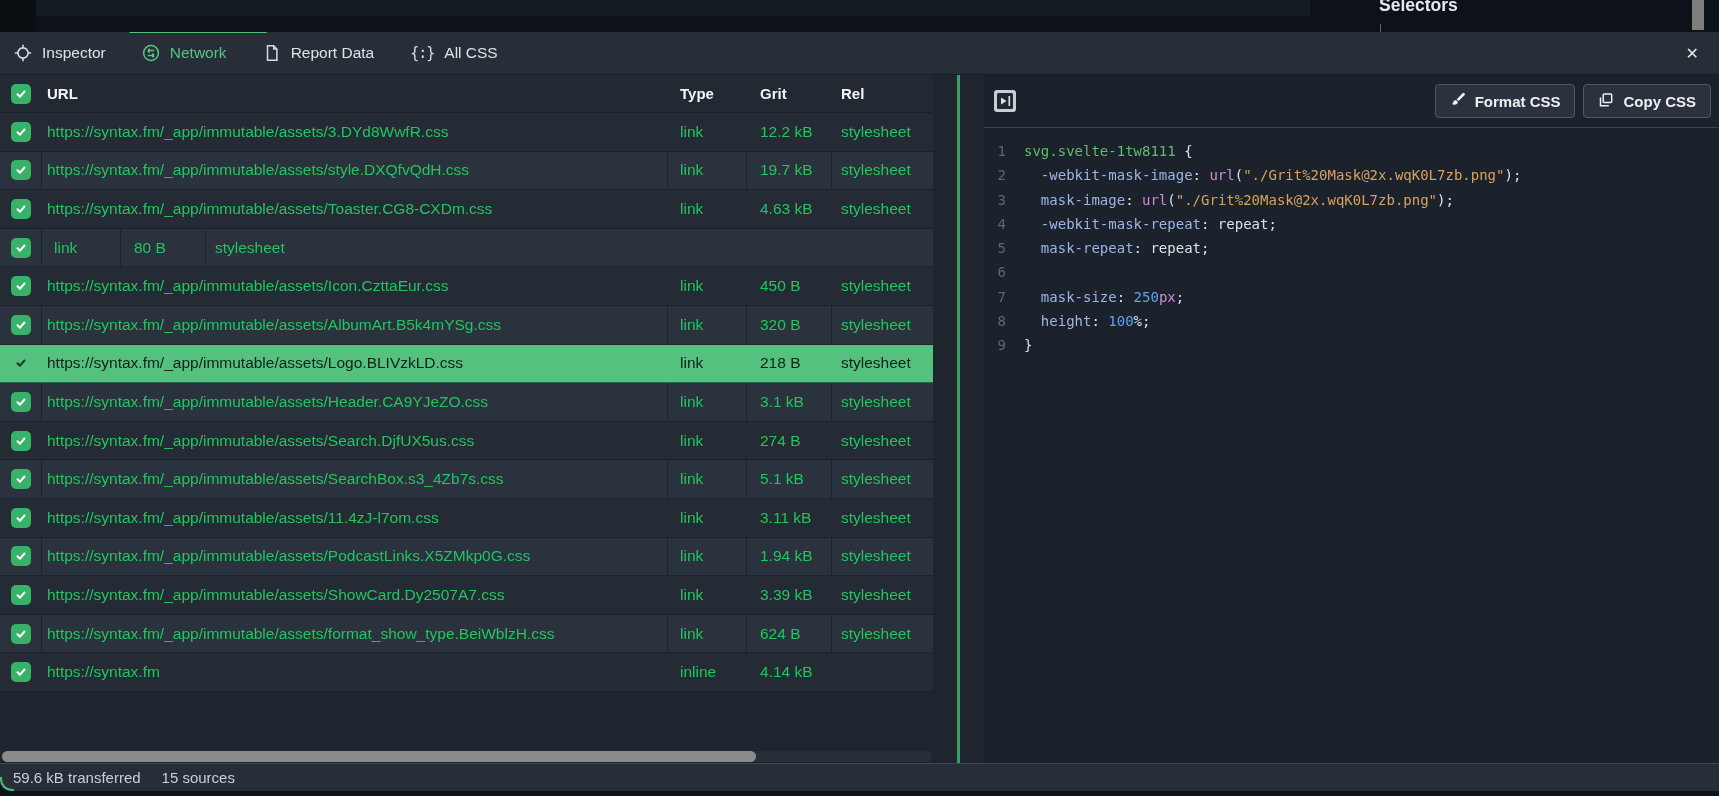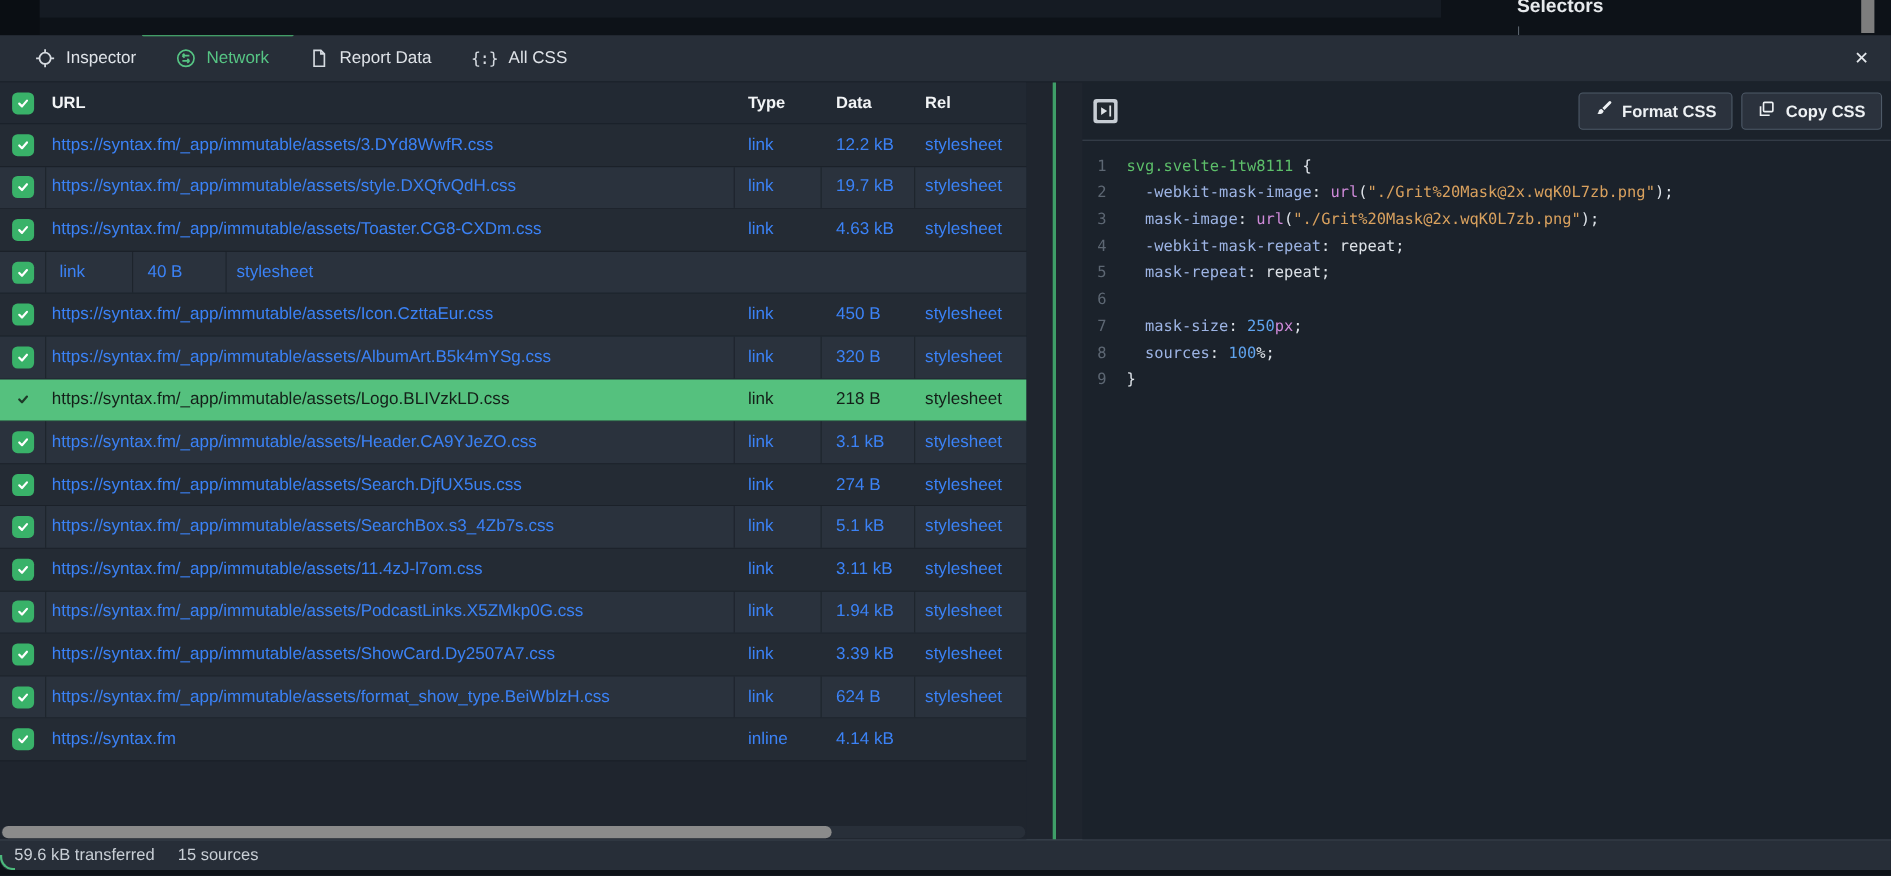--- a/index.html
+++ b/index.html
@@ -26,38 +26,38 @@
     border-bottom-left-radius:10px;
     overflow:hidden;
     display:flex; flex-direction:column;
   }
   .corner-arc-left { position:absolute; left:0; bottom:0; width:14px; height:14px;
     border-left:2px solid #4bb87b; border-bottom:2px solid #4bb87b; border-bottom-left-radius:12px; z-index:9; }
 
   
   .tabbar {
     height:43px; background:#272e38; border-bottom:1px solid #171d25;
-    display:flex; align-items:center; padding-left:32px; gap:36px; position:relative; flex:0 0 auto;
+    display:flex; align-items:center; padding-left:14px; gap:36px; position:relative; flex:0 0 auto;
   }
   .active-tab-indicator { position:absolute; top:-2px; left:129px; width:138px; height:3px; background:#4ec579; border-radius:2px; }
   .tab { display:flex; align-items:center; gap:10px; font-size:15.5px; color:#dfe3e8; cursor:default; }
   .tab.active { color:#56c584; }
   .tab .ticon { display:inline-flex; }
   .braces-glyph { font-family:"DejaVu Sans Mono", monospace; font-size:15px; color:#d6dbe1; letter-spacing:-1px; }
   .close-btn { margin-left:auto; margin-right:20px; font-size:16px; color:#e4e8ec; cursor:default; }
 
   
   .main { flex:1 1 auto; display:flex; min-height:0; position:relative;gap:24px; }
   .left-pane { width:933px; flex:0 0 auto; background:#1f252e; position:relative; display:flex; flex-direction:column; }
   .divider { width:3px; flex:0 0 auto; background:#3f9e68; }
   .right-pane { flex:1 1 auto; background:#1b222b; display:flex; flex-direction:column; min-width:0; }
 
   
   .thead { display:flex; height:38px; align-items:center; background:#222933; border-bottom:1px solid #1a2028; font-weight:bold; font-size:15px; color:#f2f4f6; flex:0 0 auto; }
-  .trow { display:flex; height:38.6px; align-items:center; font-size:15.5px; color:#3b82f6; border-bottom:1px solid rgba(20,26,33,0.55); }
+  .trow { display:flex; height:38.6px; align-items:center; font-size:15.5px; color:#22c55e; border-bottom:1px solid rgba(20,26,33,0.55); }
   .trow:nth-child(odd) { background:#242b34; }
   .trow:nth-child(even) { background:#2a323d; }
   .trow:nth-child(even) .cell { border-right:1px solid #1d242c; }
   .trow:nth-child(even) .c-rel { border-right:none; }
   .trow.selected, .trow.selected:nth-child(odd) { background:#55c17e; color:#142019; }
   .trow.selected .cell { border-right:none; }
   .cell { height:100%; display:flex; align-items:center; }
   .c-check { width:42px; flex:0 0 auto; justify-content:center; }
   .c-url  { flex:1 1 auto; padding-left:5px; overflow:hidden; white-space:nowrap; }
   .c-type { width:79px; flex:0 0 auto; padding-left:12px; }
@@ -171,21 +171,21 @@
       <div class="thead">
         <div class="cell c-check">
           <span class="checkbox">
             <svg width="12" height="12" viewBox="0 0 12 12" fill="none" stroke="currentColor" stroke-width="2" stroke-linecap="round" stroke-linejoin="round">
                 <polyline points="2.5,6.2 5,8.7 9.5,3.5"></polyline>
               </svg>
           </span>
         </div>
         <div class="cell c-url">URL</div>
         <div class="cell c-type">Type</div>
-        <div class="cell c-size">Data</div>
+        <div class="cell c-size">Grit</div>
         <div class="cell c-rel">Rel</div>
       </div>
 
       <div class="table-body">
   <div class="trow">
     <div class="cell c-check">
       <span class="checkbox">
         <svg width="12" height="12" viewBox="0 0 12 12" fill="none" stroke="currentColor" stroke-width="2" stroke-linecap="round" stroke-linejoin="round">
                   <polyline points="2.5,6.2 5,8.7 9.5,3.5"></polyline>
                 </svg>
@@ -227,21 +227,21 @@
 
   <div class="trow">
     <div class="cell c-check">
       <span class="checkbox">
         <svg width="12" height="12" viewBox="0 0 12 12" fill="none" stroke="currentColor" stroke-width="2" stroke-linecap="round" stroke-linejoin="round">
                   <polyline points="2.5,6.2 5,8.7 9.5,3.5"></polyline>
                 </svg>
       </span>
     </div>
     <div class="cell c-type">link</div>
-    <div class="cell c-size">40 B</div>
+    <div class="cell c-size">80 B</div>
     <div class="cell c-rel">stylesheet</div>
   </div>
 
   <div class="trow">
     <div class="cell c-check">
       <span class="checkbox">
         <svg width="12" height="12" viewBox="0 0 12 12" fill="none" stroke="currentColor" stroke-width="2" stroke-linecap="round" stroke-linejoin="round">
                   <polyline points="2.5,6.2 5,8.7 9.5,3.5"></polyline>
                 </svg>
       </span>
@@ -460,21 +460,21 @@
     <span class="ln">6</span>
   </div>
 
   <div class="code-line">
     <span class="ln">7</span>
     <span class="lc"><span class="tok-pln">  </span><span class="tok-prp">mask-size</span><span class="tok-pln">: </span><span class="tok-num">250</span><span class="tok-unt">px</span><span class="tok-pln">;</span></span>
   </div>
 
   <div class="code-line">
     <span class="ln">8</span>
-    <span class="lc"><span class="tok-pln">  </span><span class="tok-prp">sources</span><span class="tok-pln">: </span><span class="tok-num">100</span><span class="tok-pln">%;</span></span>
+    <span class="lc"><span class="tok-pln">  </span><span class="tok-prp">height</span><span class="tok-pln">: </span><span class="tok-num">100</span><span class="tok-pln">%;</span></span>
   </div>
 
   <div class="code-line">
     <span class="ln">9</span>
     <span class="lc"><span class="tok-pln">}</span></span>
   </div>
 </div>
     </div>
   </div>
 

